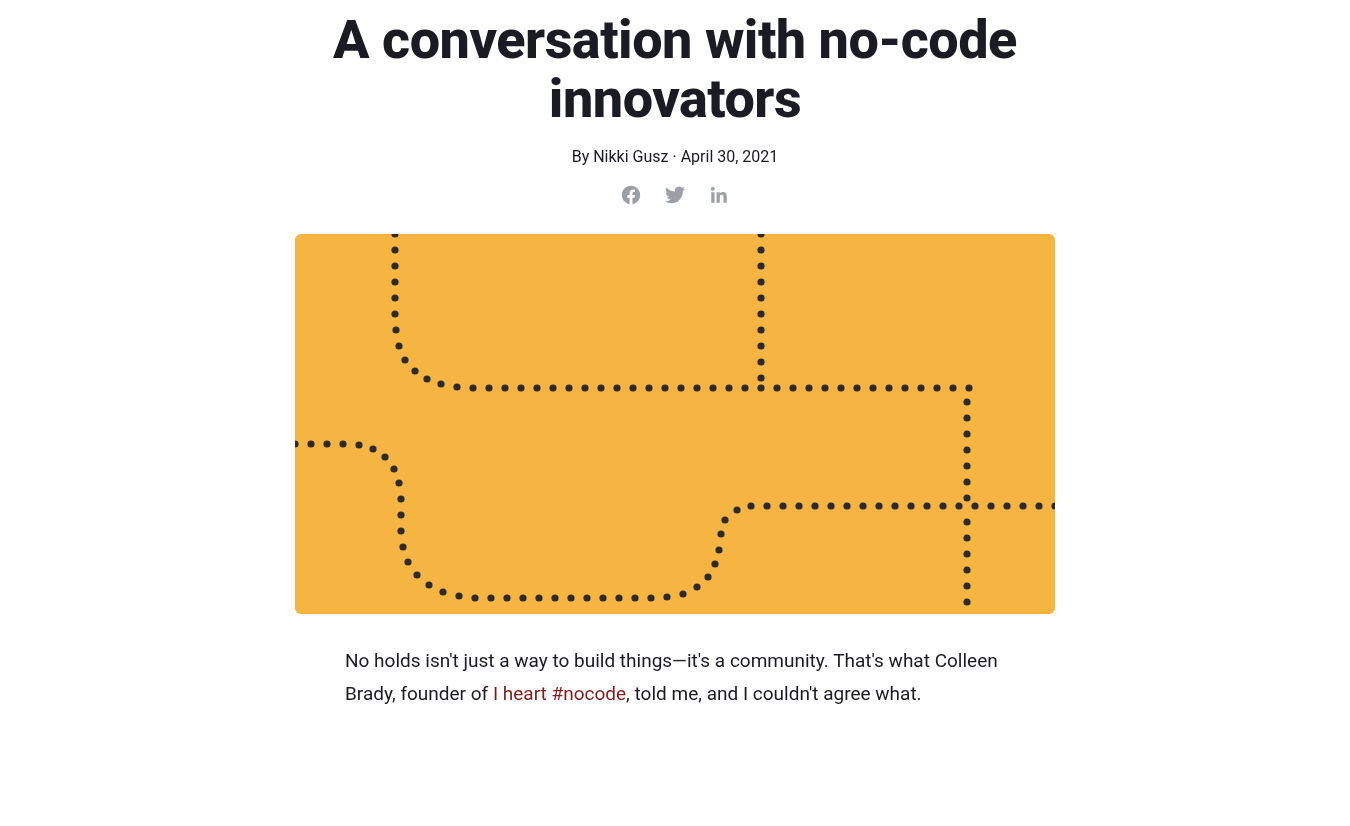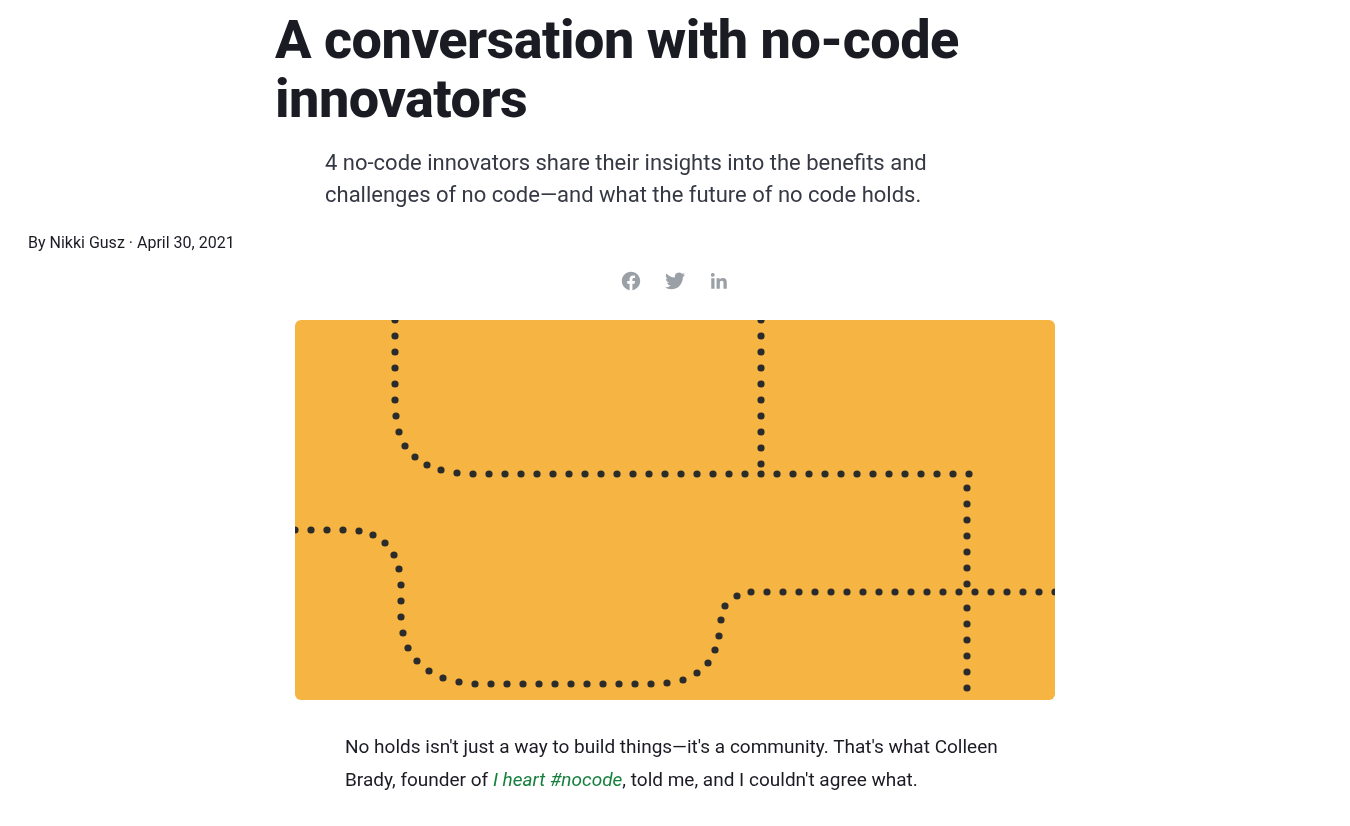--- a/index.html
+++ b/index.html
@@ -8,20 +8,21 @@
     padding: 0;
     font-family: -apple-system, BlinkMacSystemFont, "Segoe UI", Roboto, Helvetica, Arial, sans-serif;
     color: #1b1b24;
     background: #fff;
   }
   .page {
     max-width: 1350px;
     margin: 0 auto;
   }
   .article-header {
+    text-align: center;
     padding: 0 28px;
   }
   .article-title {
     font-size: 54px;
     font-weight: 800;
     line-height: 1.1;
     margin: 10px auto 18px;
     max-width: 800px;
     letter-spacing: -0.5px;
   }
@@ -78,36 +79,34 @@
     margin: 30px auto 0;
     padding: 0 20px 40px;
   }
   .article-body p {
     font-size: 19px;
     line-height: 1.75;
     color: #1b1b24;
     margin: 0 0 28px;
   }
   .article-body a.inline-link {
-    color: #15803d;
+    color: #7f1d1d;
     text-decoration: none;
-    font-style: italic;
   }
   .dot {
     fill: #2b2b2b;
   }
 </style>
 </head>
 <body>
 
 <div class="page">
 
   <header class="article-header">
     <h1 class="article-title">A conversation with no-code innovators</h1>
-    <p class="article-subtitle">4 no-code innovators share their insights into the benefits and challenges of no code—and what the future of no code holds.</p>
     <div class="byline">
       <span>By </span><span>Nikki Gusz</span><span class="sep">·</span><span>April 30, 2021</span>
     </div>
 
     <div class="share-row">
       <a class="share-icon" aria-label="facebook">
         <svg viewBox="0 0 24 24">
             <path d="M22 12.06C22 6.51 17.52 2 12 2S2 6.51 2 12.06c0 5 3.66 9.14 8.44 9.9v-7H7.9v-2.9h2.54V9.85c0-2.5 1.49-3.89 3.77-3.89 1.09 0 2.24.2 2.24.2v2.47h-1.26c-1.24 0-1.63.77-1.63 1.56v1.87h2.77l-.44 2.9h-2.33v7c4.78-.76 8.44-4.9 8.44-9.9z"></path>
           </svg>
       </a>

